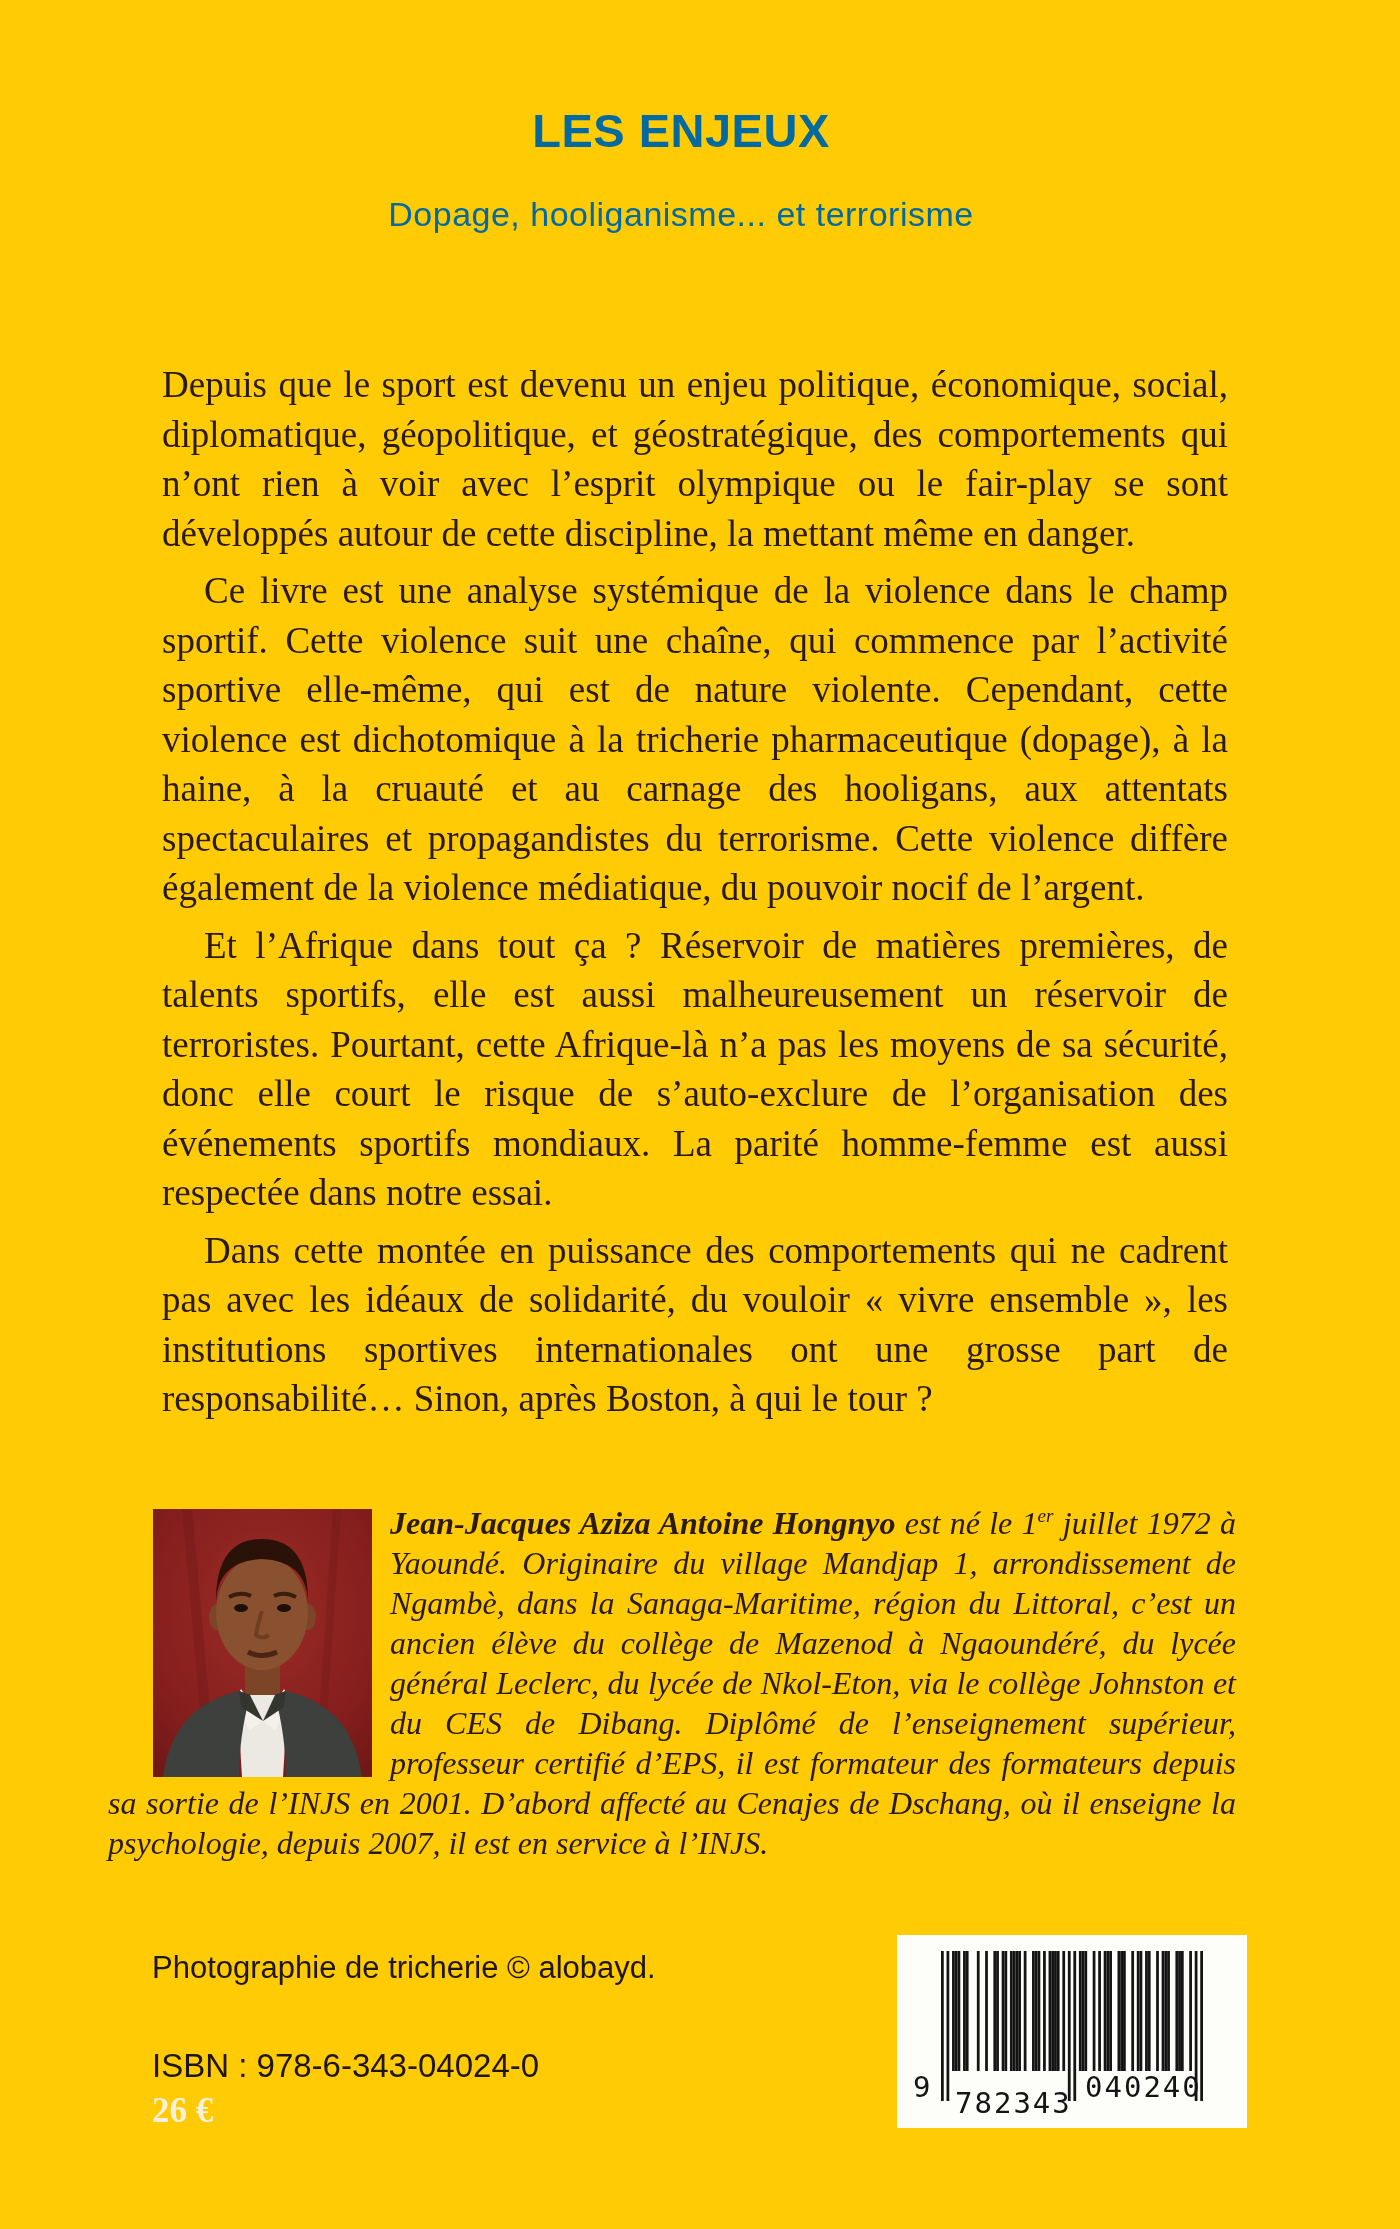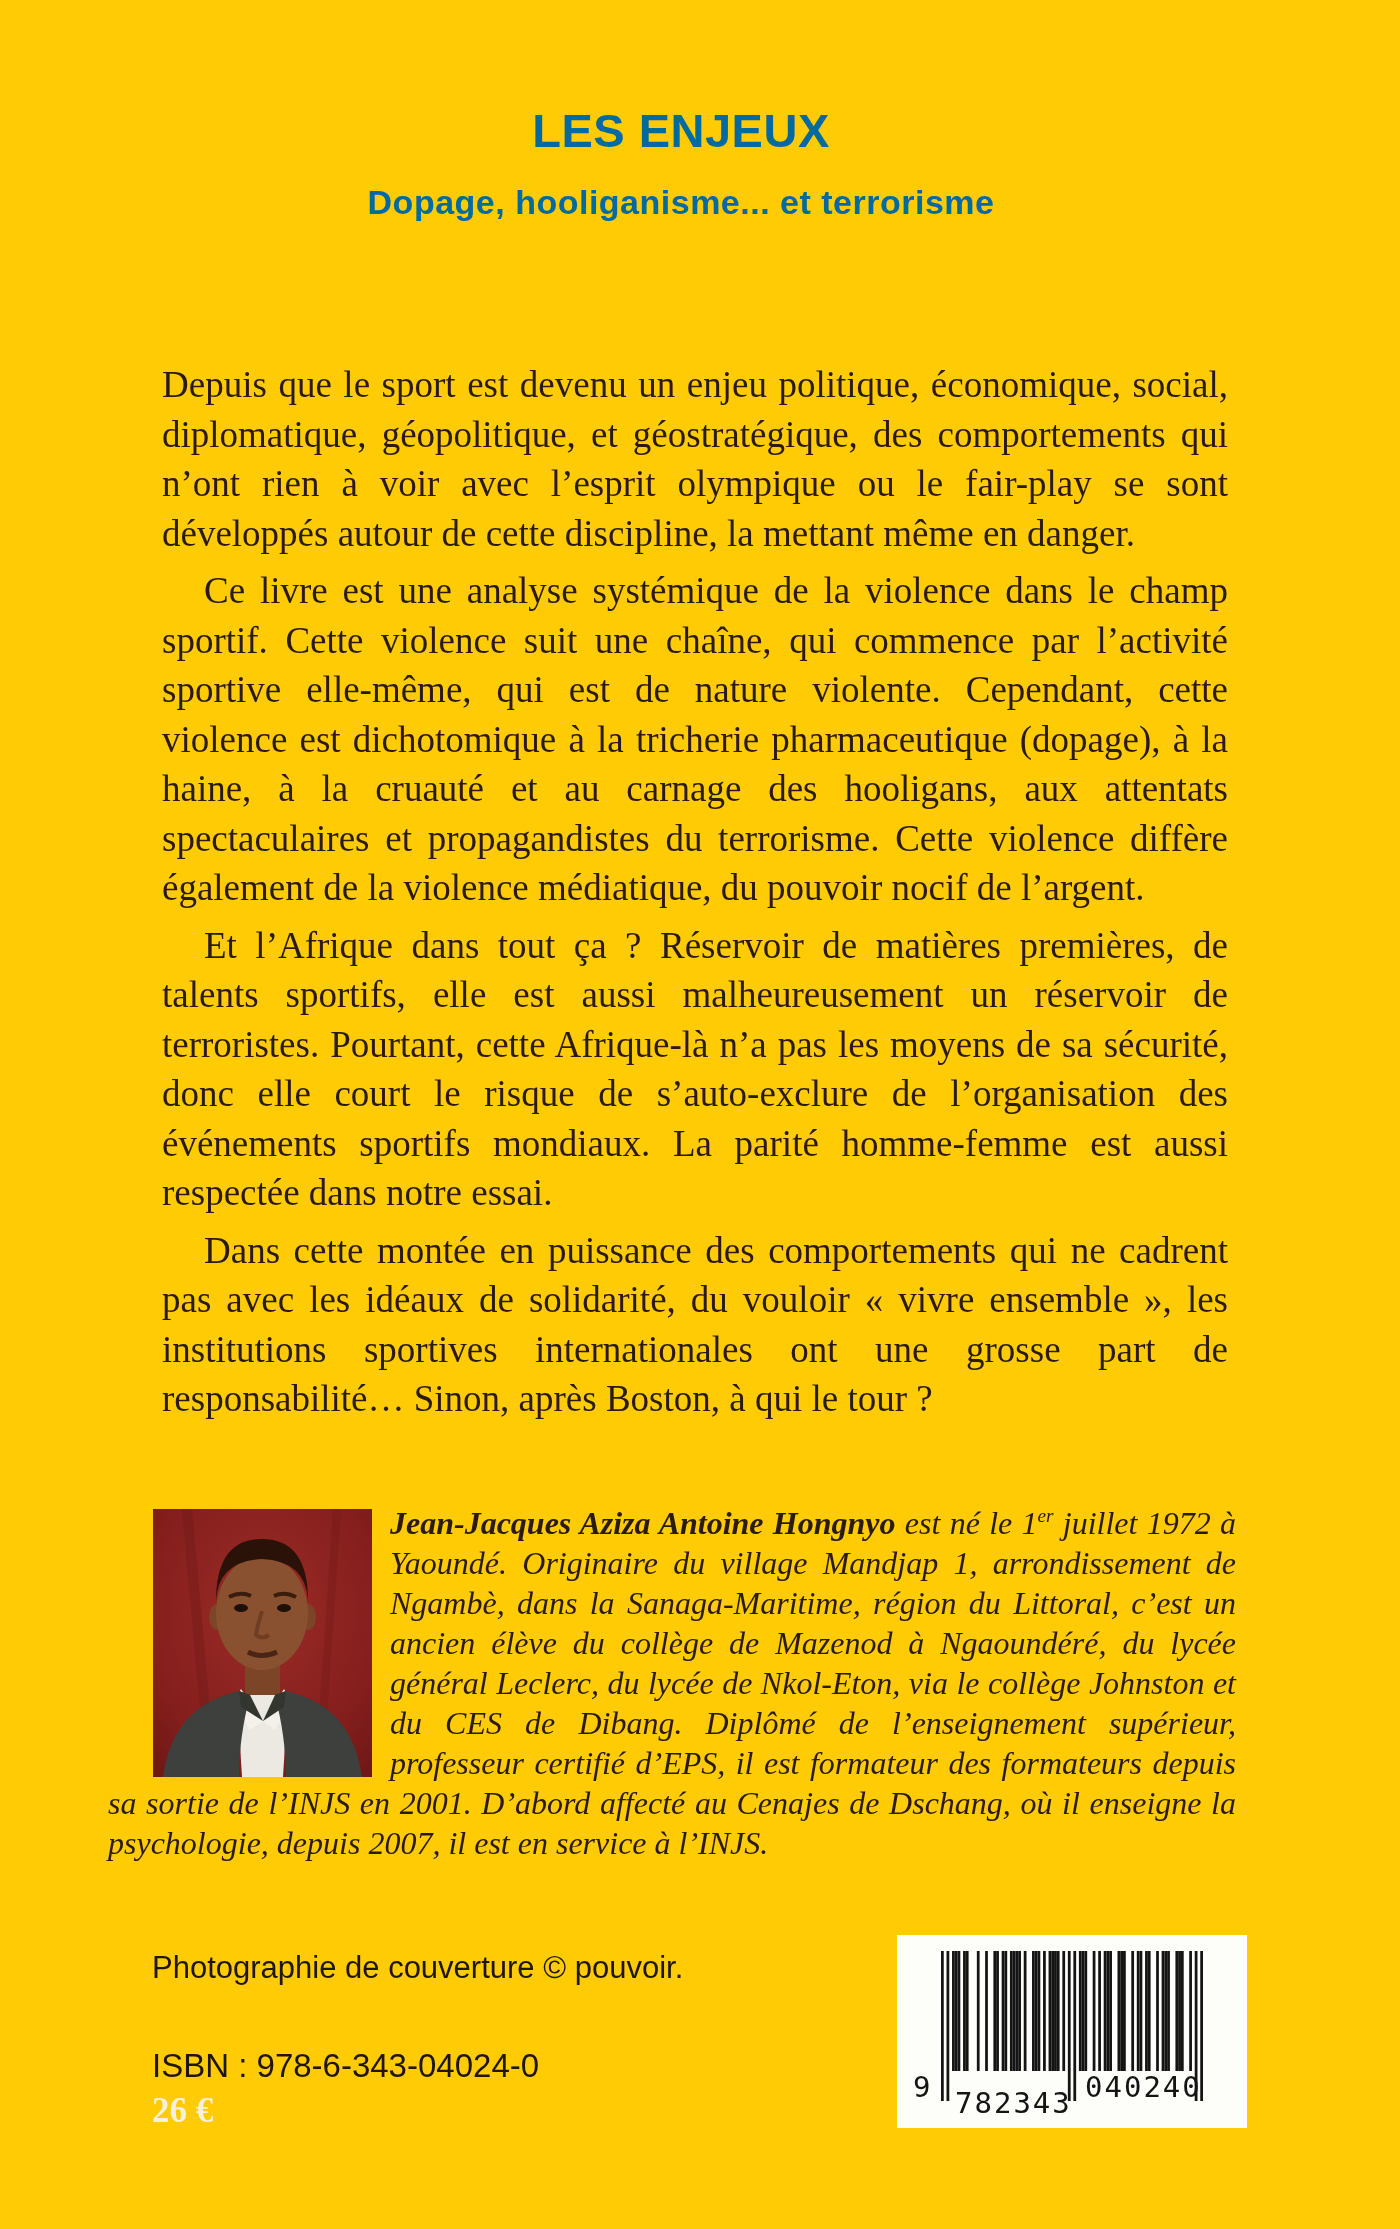--- a/index.html
+++ b/index.html
@@ -14,22 +14,22 @@
     position:absolute;left:140px;top:96px;width:1082px;
     text-align:center;color:#0369a1;
   }
   .title{
     font-family:"Liberation Sans",sans-serif;
     font-weight:700;font-size:47px;line-height:70px;
     letter-spacing:.5px;margin:0;
   }
   .subtitle{
     font-family:"Liberation Sans",sans-serif;
-    font-weight:700;font-size:34px;line-height:40px;
-    margin-top:16px;letter-spacing:.5px;
+    font-weight:400;font-size:34px;line-height:40px;
+    margin-top:28px;letter-spacing:.5px;
   }
   .synopsis{
     position:absolute;left:154px;top:352px;width:1082px;
     font-size:37px;line-height:49.5px;text-align:justify;
   }
   .synopsis p{margin:8px;}
   .synopsis p + p{text-indent:42px;}
   .bio{
     position:absolute;left:108px;top:1503px;width:1128px;
     font-style:italic;font-size:32px;line-height:40px;text-align:justify;
@@ -112,21 +112,21 @@
     <path d="M88 180 L110 212 L97 221 L80 194 Z" fill="#f4f1ea"></path>
     <path d="M131 180 L110 212 L122 221 L139 194 Z" fill="#f4f1ea"></path>
     <path d="M10 268 C18 214 46 192 86 182 L97 186 C90 214 86 240 86 268 Z" fill="#3d403d"></path>
     <path d="M209 268 C201 214 173 192 133 182 L122 186 C129 214 133 240 133 268 Z" fill="#3d403d"></path>
     <path d="M86 182 L97 186 L110 212 L88 198 Z" fill="#33362f"></path>
     <path d="M133 182 L122 186 L110 212 L131 198 Z" fill="#33362f"></path>
   </svg>
   <span class="author-name">Jean-Jacques Aziza Antoine Hongnyo</span><span> est né le 1</span><sup>er</sup><span> juillet 1972 à Yaoundé. Originaire du village Mandjap 1, arrondissement de Ngambè, dans la Sanaga-Maritime, région du Littoral, c’est un ancien élève du collège de Mazenod à Ngaoundéré, du lycée général Leclerc, du lycée de Nkol-Eton, via le collège Johnston et du CES de Dibang. Diplômé de l’enseignement supérieur, professeur certifié d’EPS, il est formateur des formateurs depuis sa sortie de l’INJS en 2001. D’abord affecté au Cenajes de Dschang, où il enseigne la psychologie, depuis 2007, il est en service à l’INJS.</span>
 </section>
 
-<div class="credit">Photographie de couverture © pouvoir.</div>
+<div class="credit">Photographie de tricherie © alobayd.</div>
 <div class="isbn">ISBN : 978-6-343-04024-0</div>
 <div class="price">26 €</div>
 
 <div class="barcode">
   <svg viewBox="0 0 95 50" preserveAspectRatio="none" width="262" height="150">
       <rect x="0" y="0" width="1" height="50"></rect>
       <rect x="2" y="0" width="1" height="50"></rect>
       <rect x="4" y="0" width="1" height="40"></rect>
       <rect x="5" y="0" width="1" height="40"></rect>
       <rect x="6" y="0" width="1" height="40"></rect>

